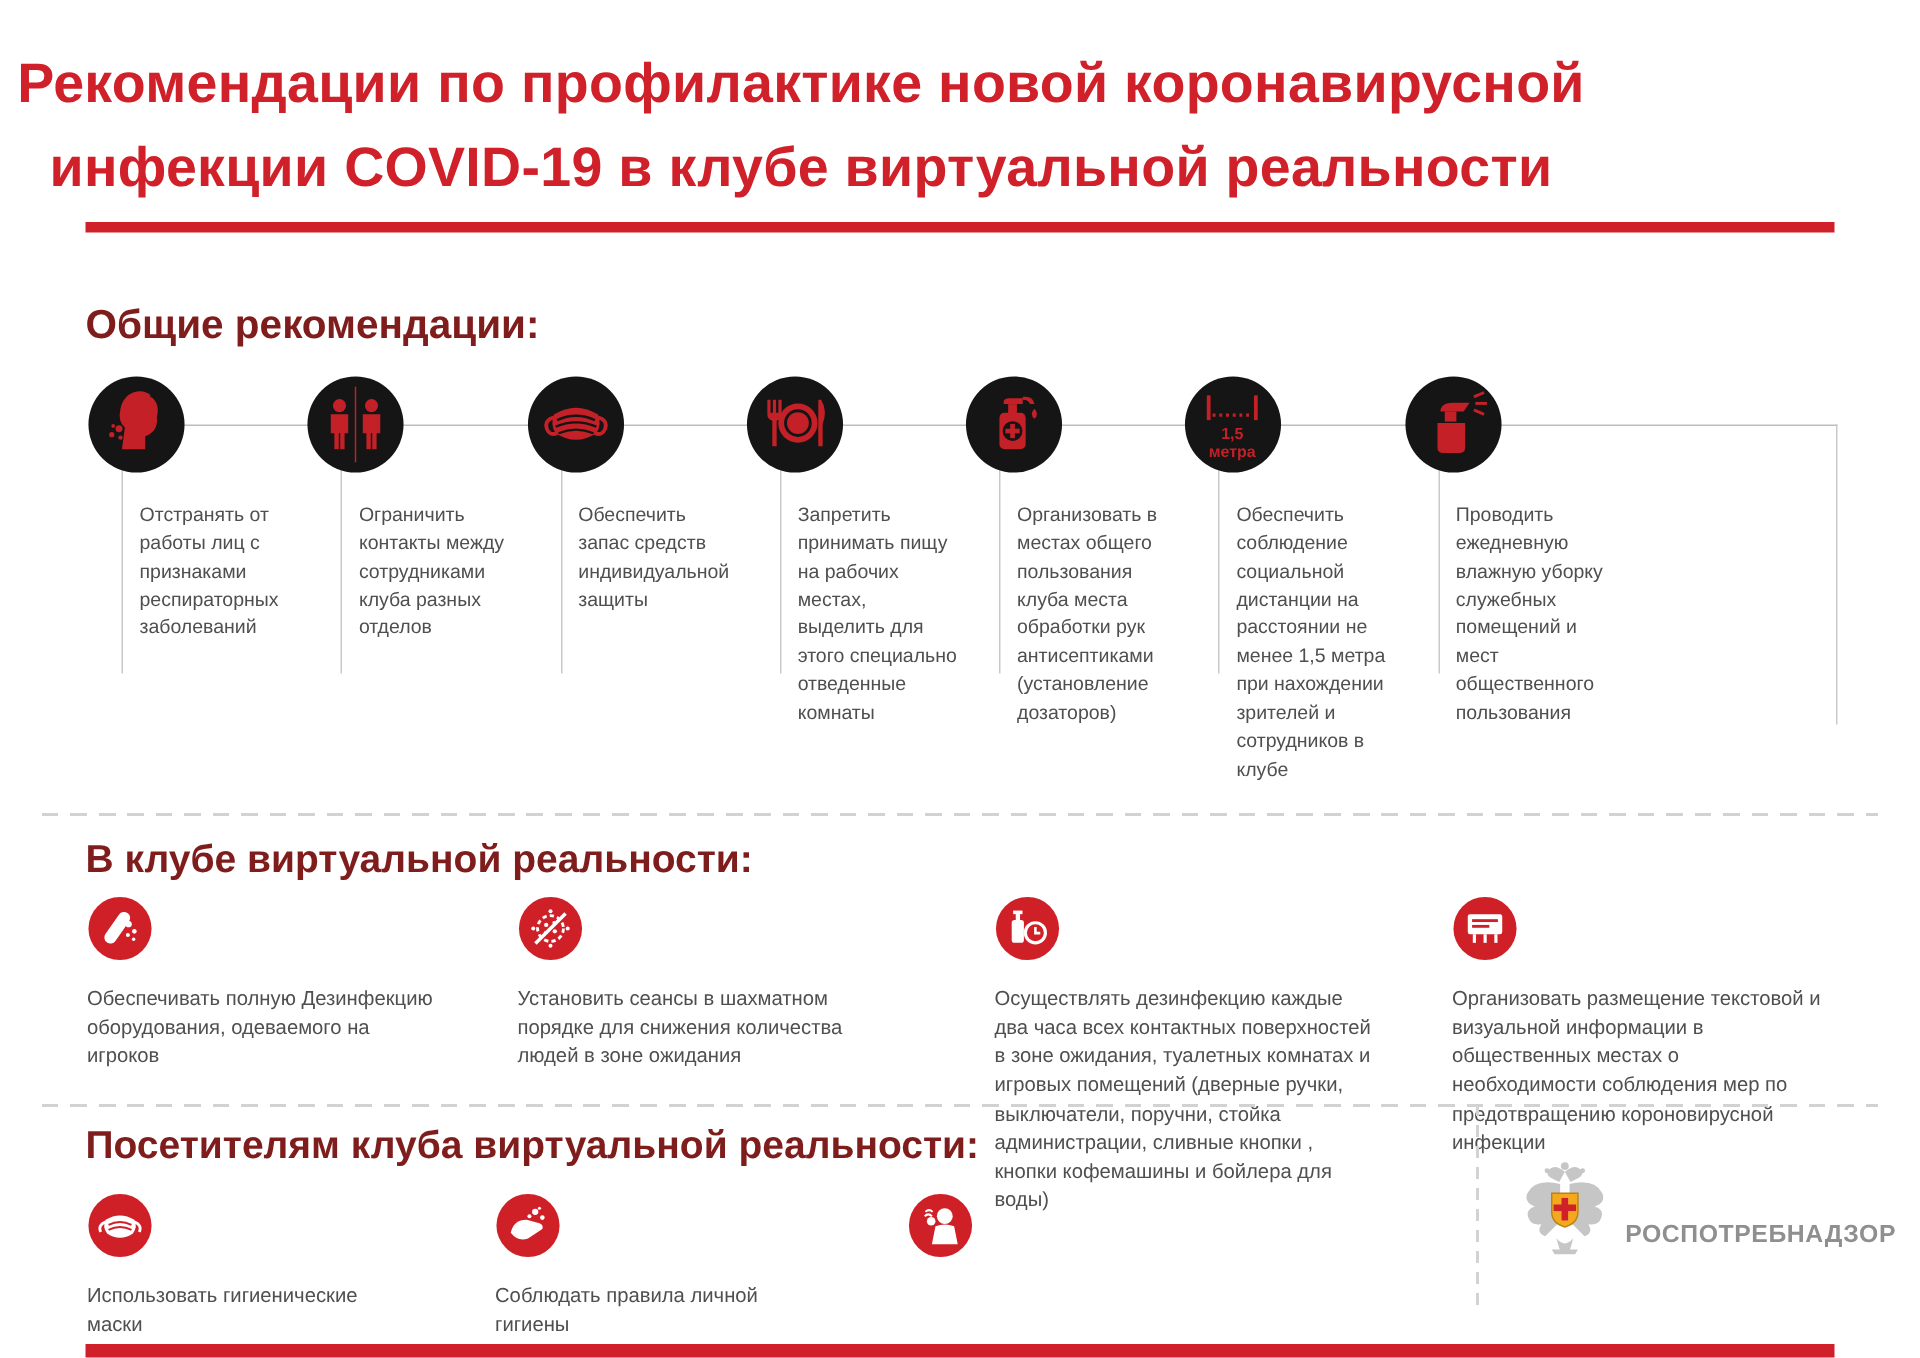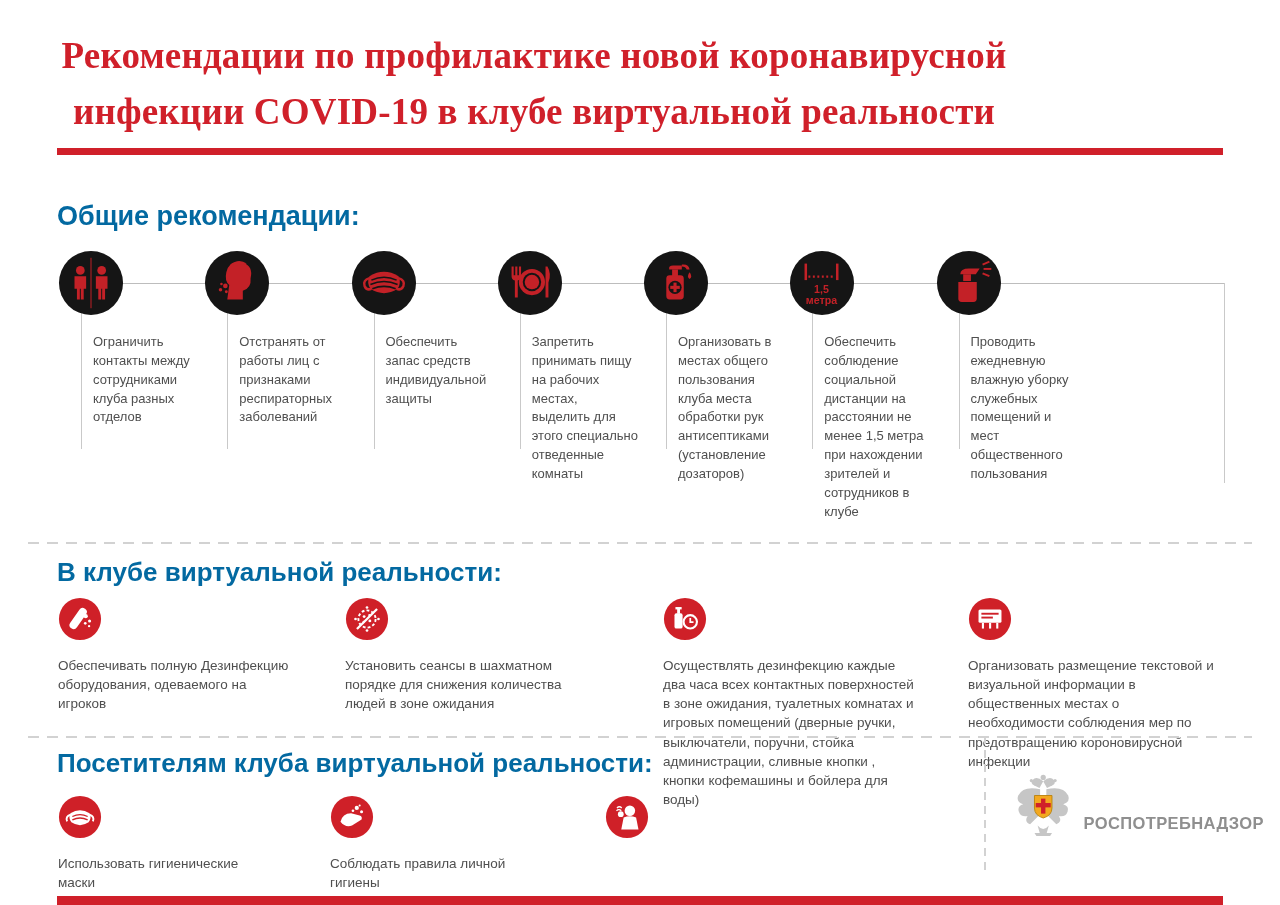--- a/index.html
+++ b/index.html
@@ -2,25 +2,25 @@
 <html><head>
 <meta charset="utf-8">
 <style>
   html,body{margin:0;padding:0;}
   body{
     width:1280px;height:905px;position:relative;background:#ffffff;
     font-family:"Liberation Sans","DejaVu Sans",sans-serif;overflow:hidden;
   }
   
   #title{position:absolute;top:28px;left:0;width:1068px;text-align:center;
-    font-size:37px;font-weight:700;color:#d0202a;line-height:1.5;letter-spacing:.2px;font-family:Liberation Serif, serif;}
+    font-size:37px;font-weight:700;color:#d0202a;line-height:1.5;letter-spacing:.2px;}
   #title-rule{position:absolute;top:148px;left:57px;width:1166px;height:7px;background:#d0202a;}
 
   
-  .sec-heading{position:absolute;font-weight:700;color:#0369a1;}
+  .sec-heading{position:absolute;font-weight:700;color:#7f1d1d;}
   #h-general{top:201px;left:57px;font-size:27px;}
   #h-club{top:557px;left:57px;font-size:26px;}
   #h-visitors{top:748px;left:57px;font-size:26px;text-align:right;}
 
   
   #timeline{position:absolute;top:250px;left:55px;width:1170px;height:290px;display:flex;}
   #timeline .hline{position:absolute;top:33px;left:30px;right:0;height:1px;background:#bdbdbd;}
   #timeline .end-vline{position:absolute;right:0;top:33px;width:1px;height:200px;background:#c9c9c9;}
   .tl-col{position:relative;width:146.25px;flex:0 0 146.25px;}
   .tl-col.sep:before{content:"";position:absolute;left:26px;top:33px;width:1px;height:166px;background:#c9c9c9;}
@@ -69,42 +69,42 @@
 <div id="h-general" class="sec-heading">Общие рекомендации:</div>
 
 <div id="timeline">
   <div class="hline"></div>
   <div class="end-vline"></div>
 
 
   <div class="tl-col sep">
     <svg class="tl-circle" viewBox="0 0 68 68">
       <circle cx="34" cy="34" r="33" fill="#151515"></circle>
-      <g fill="#c32127">
-        <circle cx="23" cy="21" r="4.5"></circle>
-        <path d="M17 27 h12 v13 h-2.5 v11 h-3 v-11 h-1 v11 h-3 v-11 H17 z"></path>
-        <circle cx="45" cy="21" r="4.5"></circle>
-        <path d="M39 27 h12 v13 h-2.5 v11 h-3 v-11 h-1 v11 h-3 v-11 H39 z"></path>
-        <rect x="33.5" y="8" width="1" height="52"></rect>
-      </g>
-    </svg>
-    <div class="tl-text">Ограничить контакты между сотрудниками клуба разных отделов</div>
-  </div>
-
-  <div class="tl-col sep">
-    <svg class="tl-circle" viewBox="0 0 68 68">
-      <circle cx="34" cy="34" r="33" fill="#151515"></circle>
       <path d="M40 13 q-14 -3 -17 10 q-2 9 3 13 l-2 15 h16 v-9 q9 -3 8 -13 q3 -12 -8 -16 z" fill="#c32127"></path>
       <path d="M27 15 q9 -7 17 -1 q-9 3 -17 1 z" fill="#c32127"></path>
       <circle cx="22" cy="37" r="2.4" fill="#c32127"></circle>
       <circle cx="17" cy="41" r="1.8" fill="#c32127"></circle>
       <circle cx="23" cy="43" r="1.5" fill="#c32127"></circle>
       <circle cx="18" cy="35" r="1.3" fill="#c32127"></circle>
     </svg>
     <div class="tl-text">Отстранять от работы лиц с признаками респираторных заболеваний</div>
+  </div>
+
+  <div class="tl-col sep">
+    <svg class="tl-circle" viewBox="0 0 68 68">
+      <circle cx="34" cy="34" r="33" fill="#151515"></circle>
+      <g fill="#c32127">
+        <circle cx="23" cy="21" r="4.5"></circle>
+        <path d="M17 27 h12 v13 h-2.5 v11 h-3 v-11 h-1 v11 h-3 v-11 H17 z"></path>
+        <circle cx="45" cy="21" r="4.5"></circle>
+        <path d="M39 27 h12 v13 h-2.5 v11 h-3 v-11 h-1 v11 h-3 v-11 H39 z"></path>
+        <rect x="33.5" y="8" width="1" height="52"></rect>
+      </g>
+    </svg>
+    <div class="tl-text">Ограничить контакты между сотрудниками клуба разных отделов</div>
   </div>
 
   <div class="tl-col sep">
     <svg class="tl-circle" viewBox="0 0 68 68">
       <circle cx="34" cy="34" r="33" fill="#151515"></circle>
       <path d="M19 27 q15 -9 30 0 q3 7 -1 13 q-14 9 -28 0 q-4 -6 -1 -13 z" fill="#c32127"></path>
       <g stroke="#151515" stroke-width="1.6" fill="none">
         <path d="M21 31 q13 -6 26 0"></path>
         <path d="M20 35.5 q14 -6 28 0"></path>
         <path d="M22 40 q12 -5 24 0"></path>

